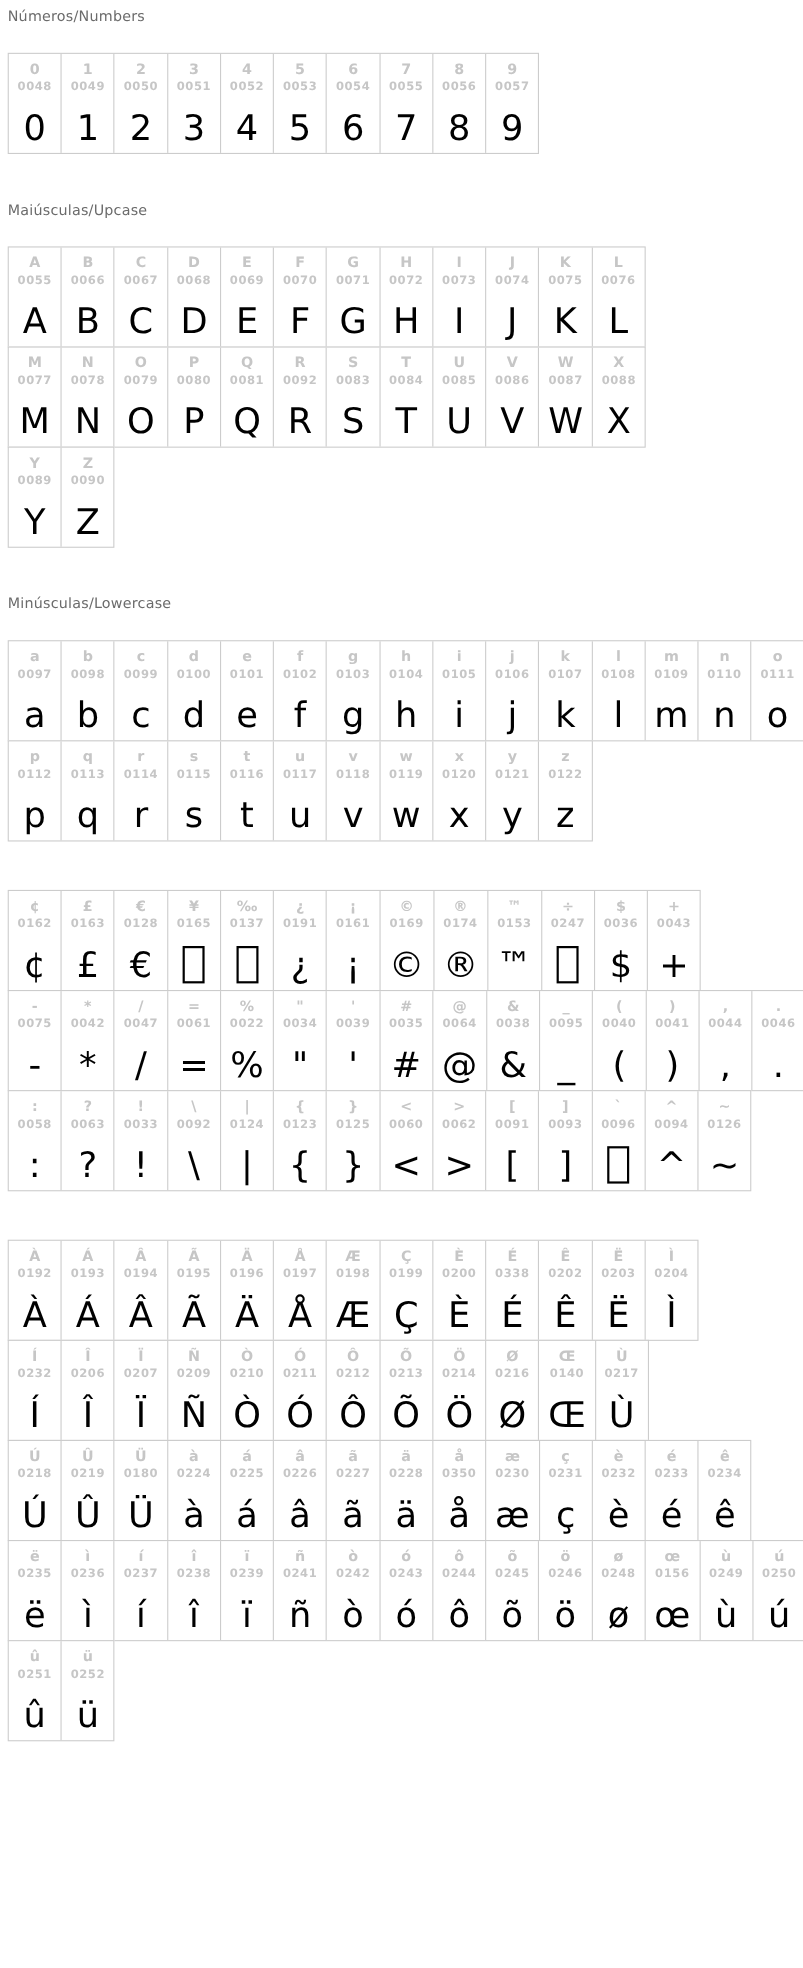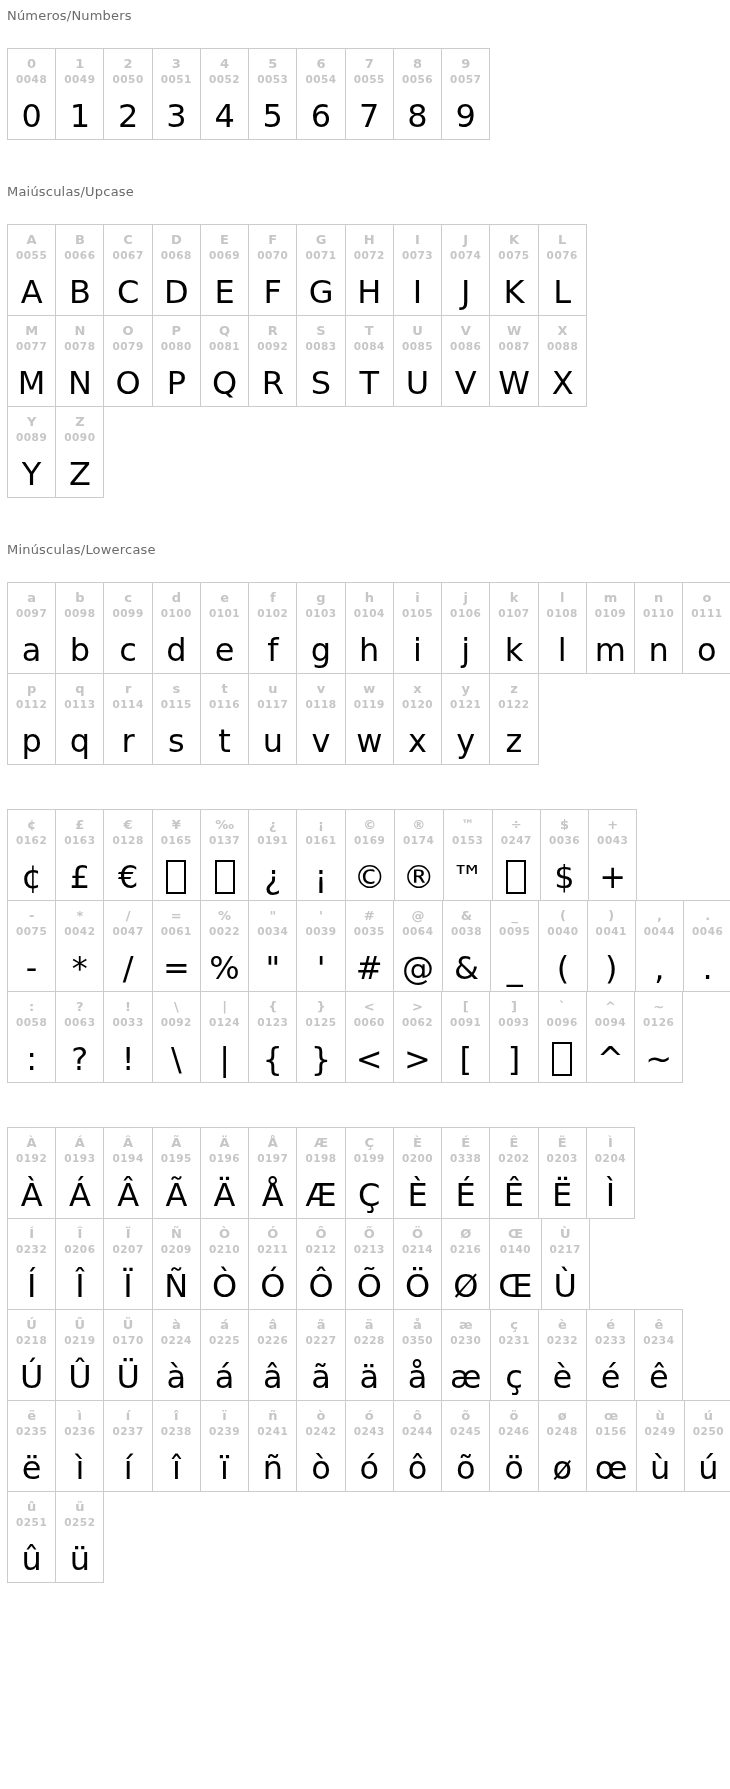--- a/index.html
+++ b/index.html
@@ -1049,21 +1049,21 @@
             <div class="cell">
               <div class="cell-head">
                 <span class="ch">Û</span>
                 <span class="code">0219</span>
               </div>
               <div class="cell-glyph">Û</div>
             </div>
             <div class="cell">
               <div class="cell-head">
                 <span class="ch">Ü</span>
-                <span class="code">0170</span>
+                <span class="code">0180</span>
               </div>
               <div class="cell-glyph">Ü</div>
             </div>
             <div class="cell">
               <div class="cell-head">
                 <span class="ch">à</span>
                 <span class="code">0224</span>
               </div>
               <div class="cell-glyph">à</div>
             </div>

